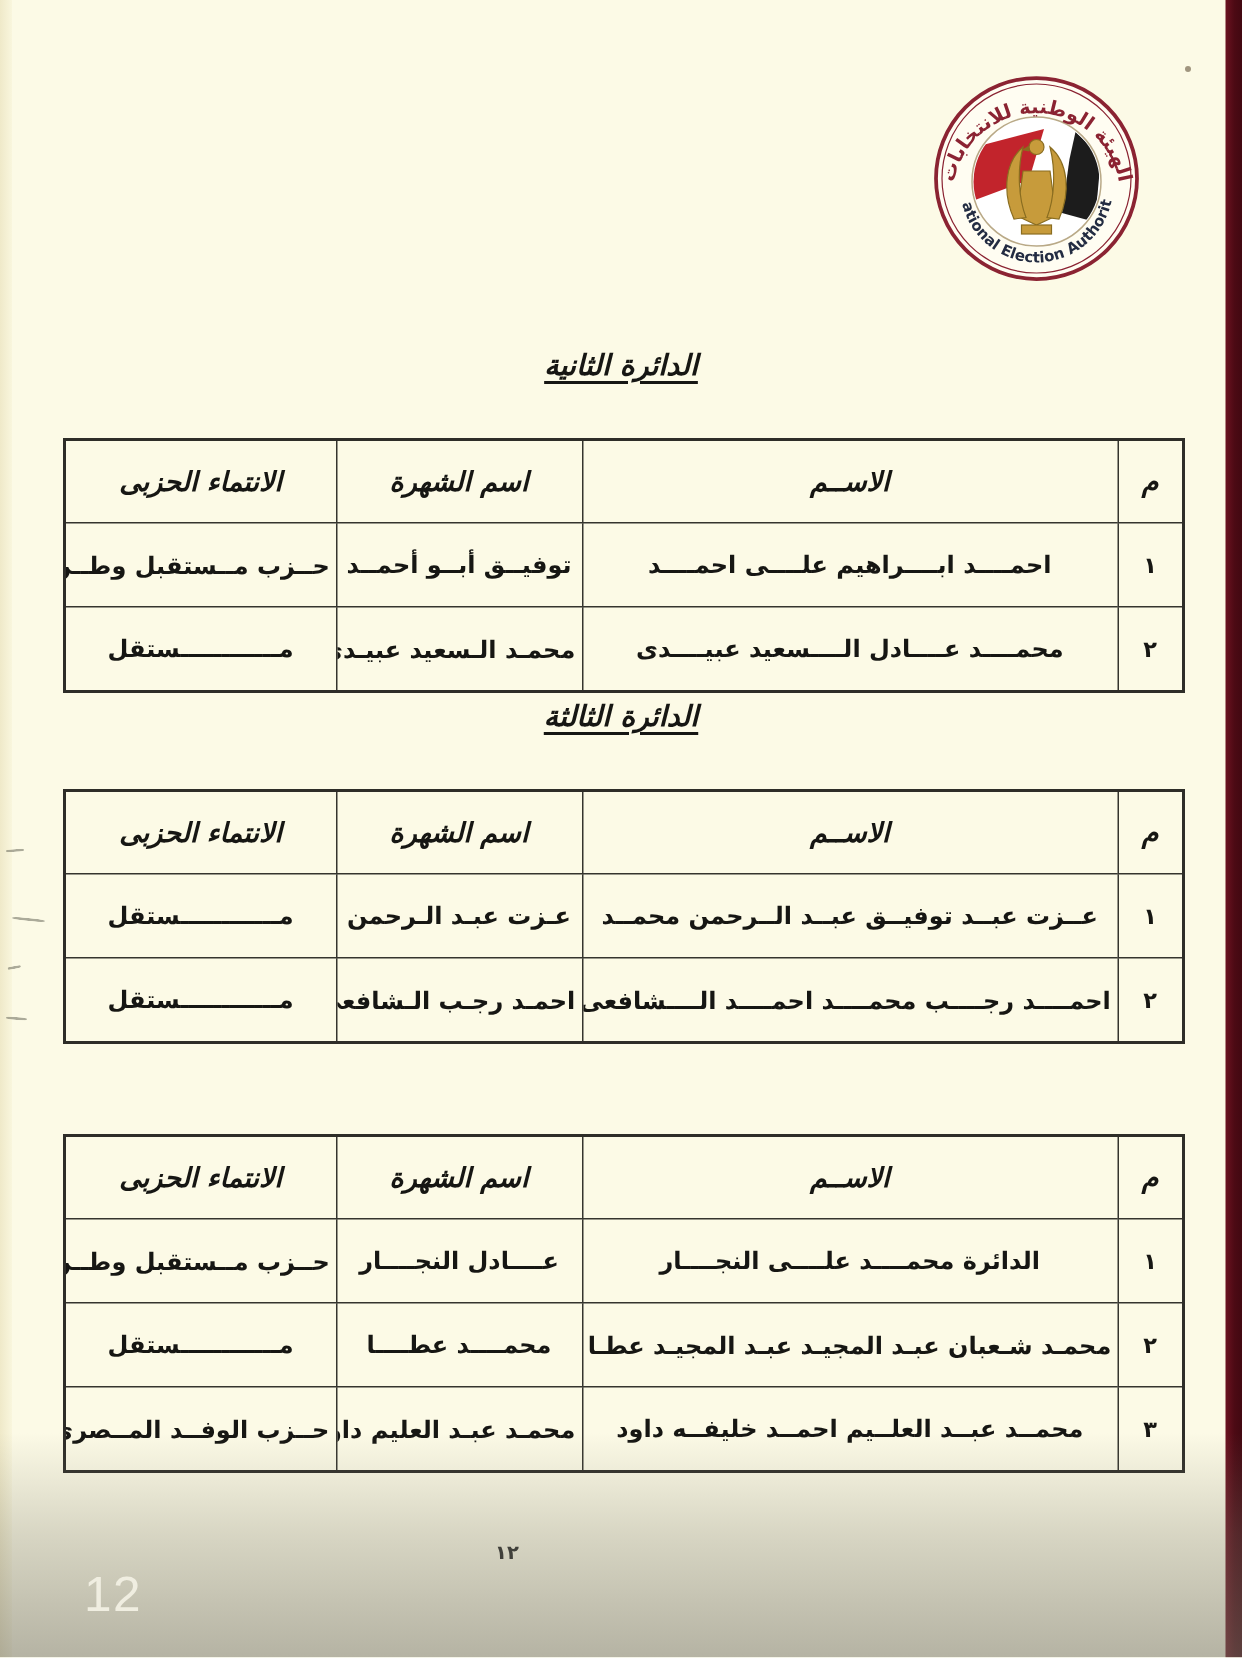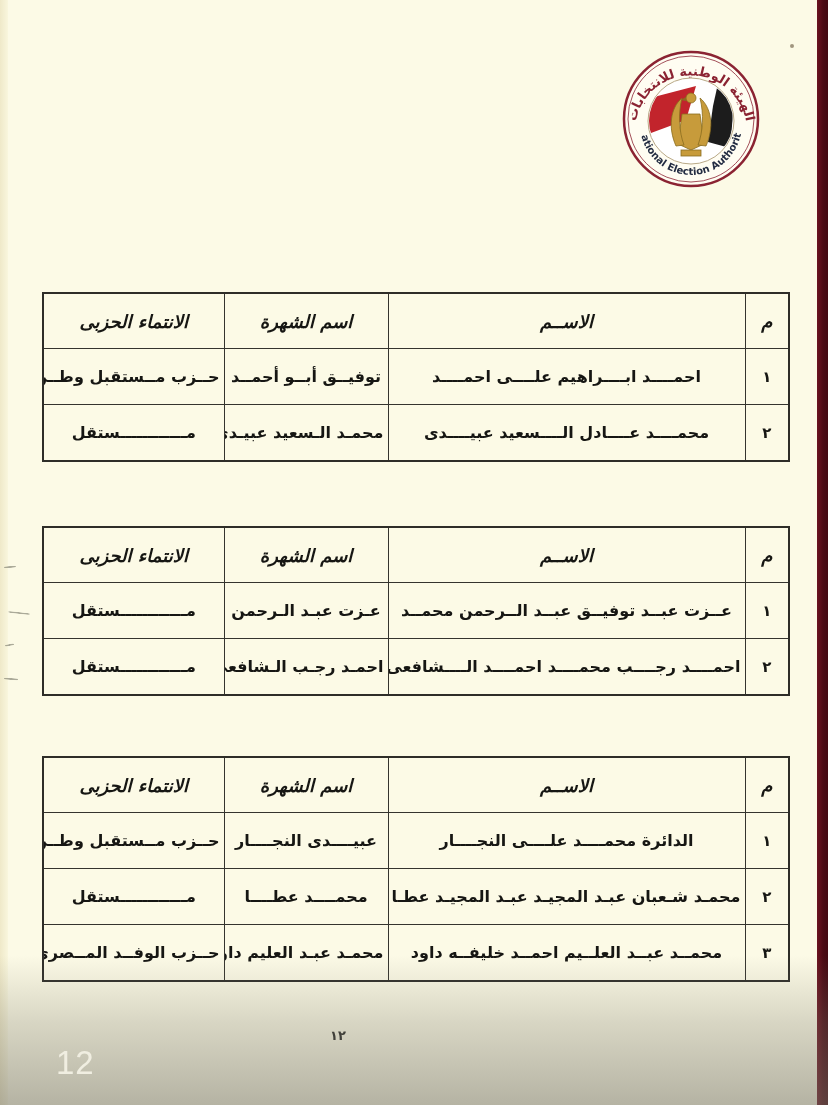--- a/index.html
+++ b/index.html
@@ -88,20 +88,23 @@
   <div class="mark" style="left:8px;top:612px;">
       <i style="width:22px;transform:rotate(6deg);"></i>
     </div>
   <div class="mark" style="left:5px;top:644px;">
       <i style="width:9px;transform:rotate(-10deg);"></i>
     </div>
   <div class="mark" style="left:4px;top:678px;">
       <i style="width:14px;transform:rotate(4deg);"></i>
     </div>
 
+  <div class="heading" style="top:233px;">
+    <span>الدائرة الثانية</span>
+  </div>
   <table class="roster" style="top:292px;">
     <colgroup>
         <col style="width:44px;">
         <col style="width:357px;">
         <col style="width:164px;">
         <col style="width:181px;">
       </colgroup>
     <tbody>
         <tr>
       <th class="hdr">م</th>
@@ -117,20 +120,23 @@
     </tr>
     <tr>
       <td class="cell num">٢</td>
       <td class="cell">محمــــد عــــادل الــــسعيد عبيــــدى</td>
       <td class="cell">محمـد الـسعيد عبيـدى</td>
       <td class="cell">مــــــــــــستقل</td>
     </tr>
   </tbody>
     </table>
 
+  <div class="heading" style="top:467px;">
+    <span>الدائرة الثالثة</span>
+  </div>
   <table class="roster" style="top:526px;">
     <colgroup>
         <col style="width:44px;">
         <col style="width:357px;">
         <col style="width:164px;">
         <col style="width:181px;">
       </colgroup>
     <tbody>
         <tr>
       <th class="hdr">م</th>
@@ -163,21 +169,21 @@
     <tbody>
         <tr>
       <th class="hdr">م</th>
       <th class="hdr">الاســم</th>
       <th class="hdr">اسم الشهرة</th>
       <th class="hdr">الانتماء الحزبى</th>
     </tr>
     <tr>
       <td class="cell num">١</td>
       <td class="cell">الدائرة محمــــد علــــى النجــــار</td>
-      <td class="cell">عبيــــدى النجــــار</td>
+      <td class="cell">عــــادل النجــــار</td>
       <td class="cell">حــزب مــستقبل وطــن</td>
     </tr>
     <tr>
       <td class="cell num">٢</td>
       <td class="cell">محمـد شـعبان عبـد المجيـد عبـد المجيـد عطـا</td>
       <td class="cell">محمــــد عطــــا</td>
       <td class="cell">مــــــــــــستقل</td>
     </tr>
     <tr>
       <td class="cell num">٣</td>

